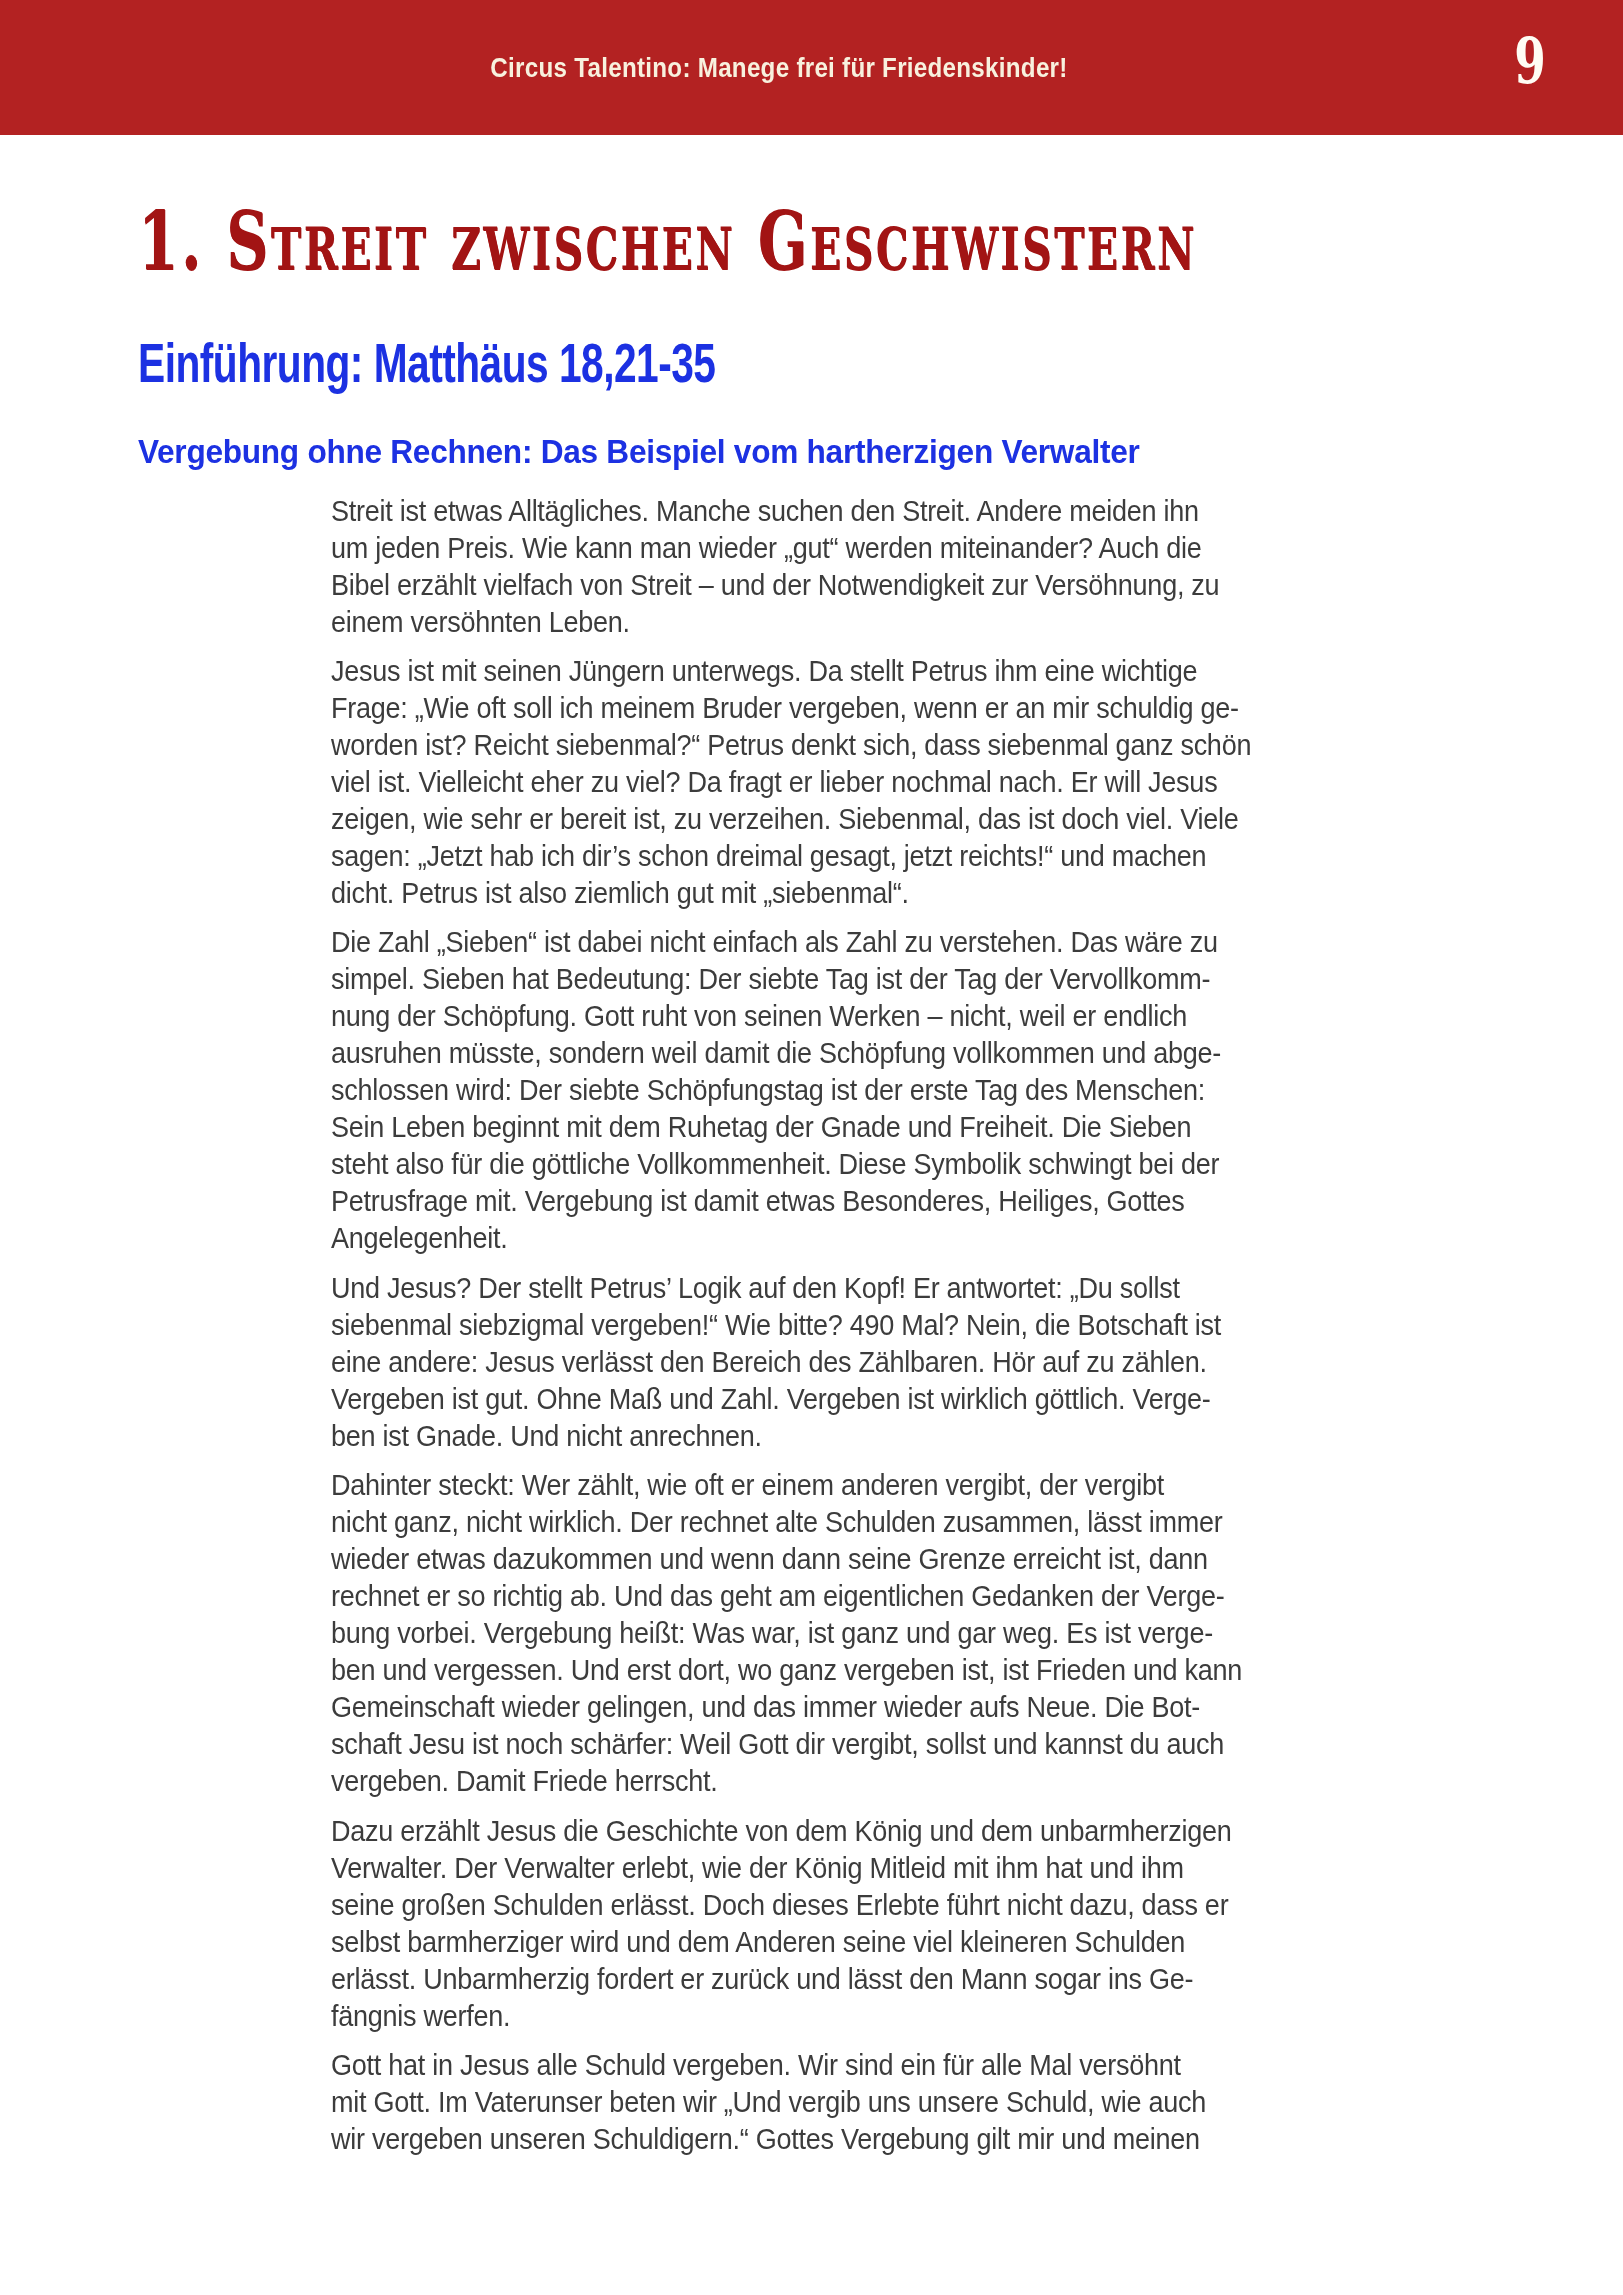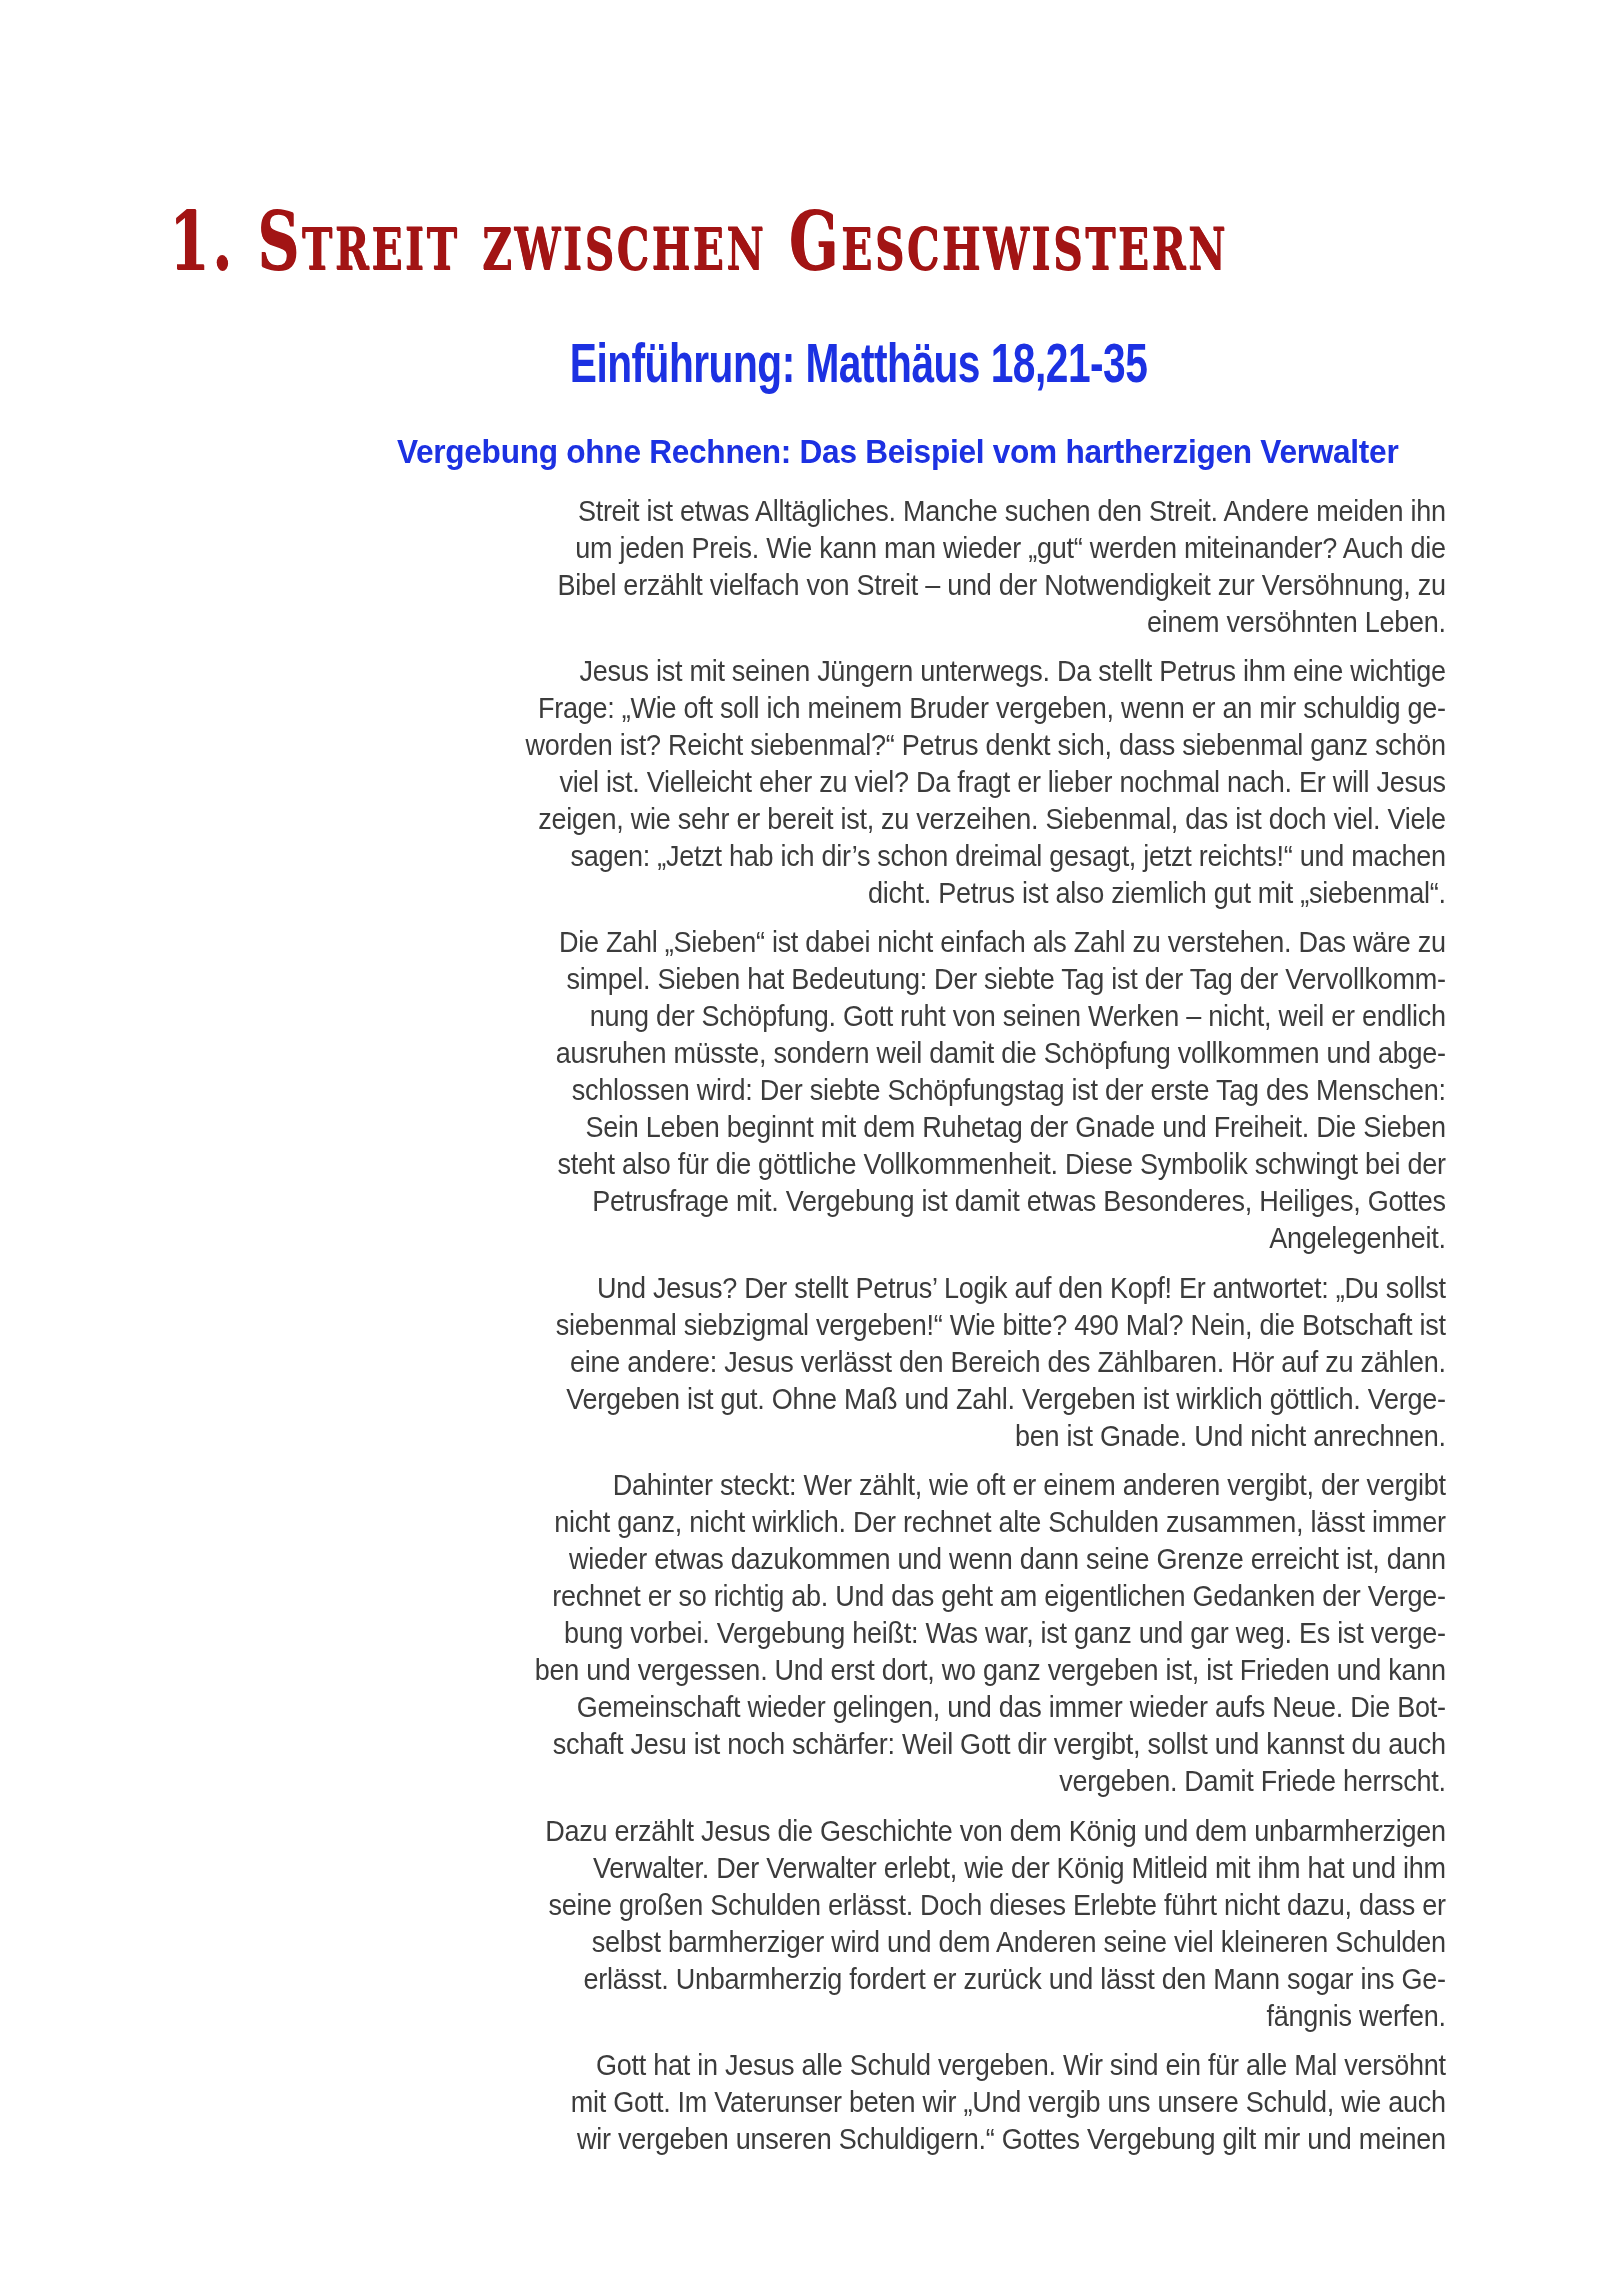--- a/index.html
+++ b/index.html
@@ -41,23 +41,22 @@
     font-size: 63px;
     line-height: 1;
     transform: scaleX(0.72);
     transform-origin: right center;
   }
 
   
   .content {
     position: absolute;
     top: 135px;
-    left: 169px;
+    left: 138px;
     width: 1322px;
-    text-align: right;
   }
 
   .chapter-title {
     margin: 63px 0 0 0;
     font-family: "DejaVu Serif", serif;
     font-variant: small-caps;
     font-weight: 700;
     font-size: 81px;
     line-height: 1.05;
     color: #a21414;
@@ -105,20 +104,24 @@
     line-height: 37px;
     letter-spacing: -0.3px;
     white-space: pre;   
   }
 </style>
 </head>
 <body>
 
 <div class="page">
 
+  <header class="header-bar">
+    <div class="header-title">Circus Talentino: Manege frei für Friedenskinder!</div>
+    <div class="page-number">9</div>
+  </header>
 
   <main class="content">
 
     <h1 class="chapter-title">1. Streit zwischen Geschwistern</h1>
 
     <h2 class="section-heading">Einführung: Matthäus 18,21-35</h2>
 
     <h3 class="subsection-heading">Vergebung ohne Rechnen: Das Beispiel vom hartherzigen Verwalter</h3>
 
     <div class="body-text">

